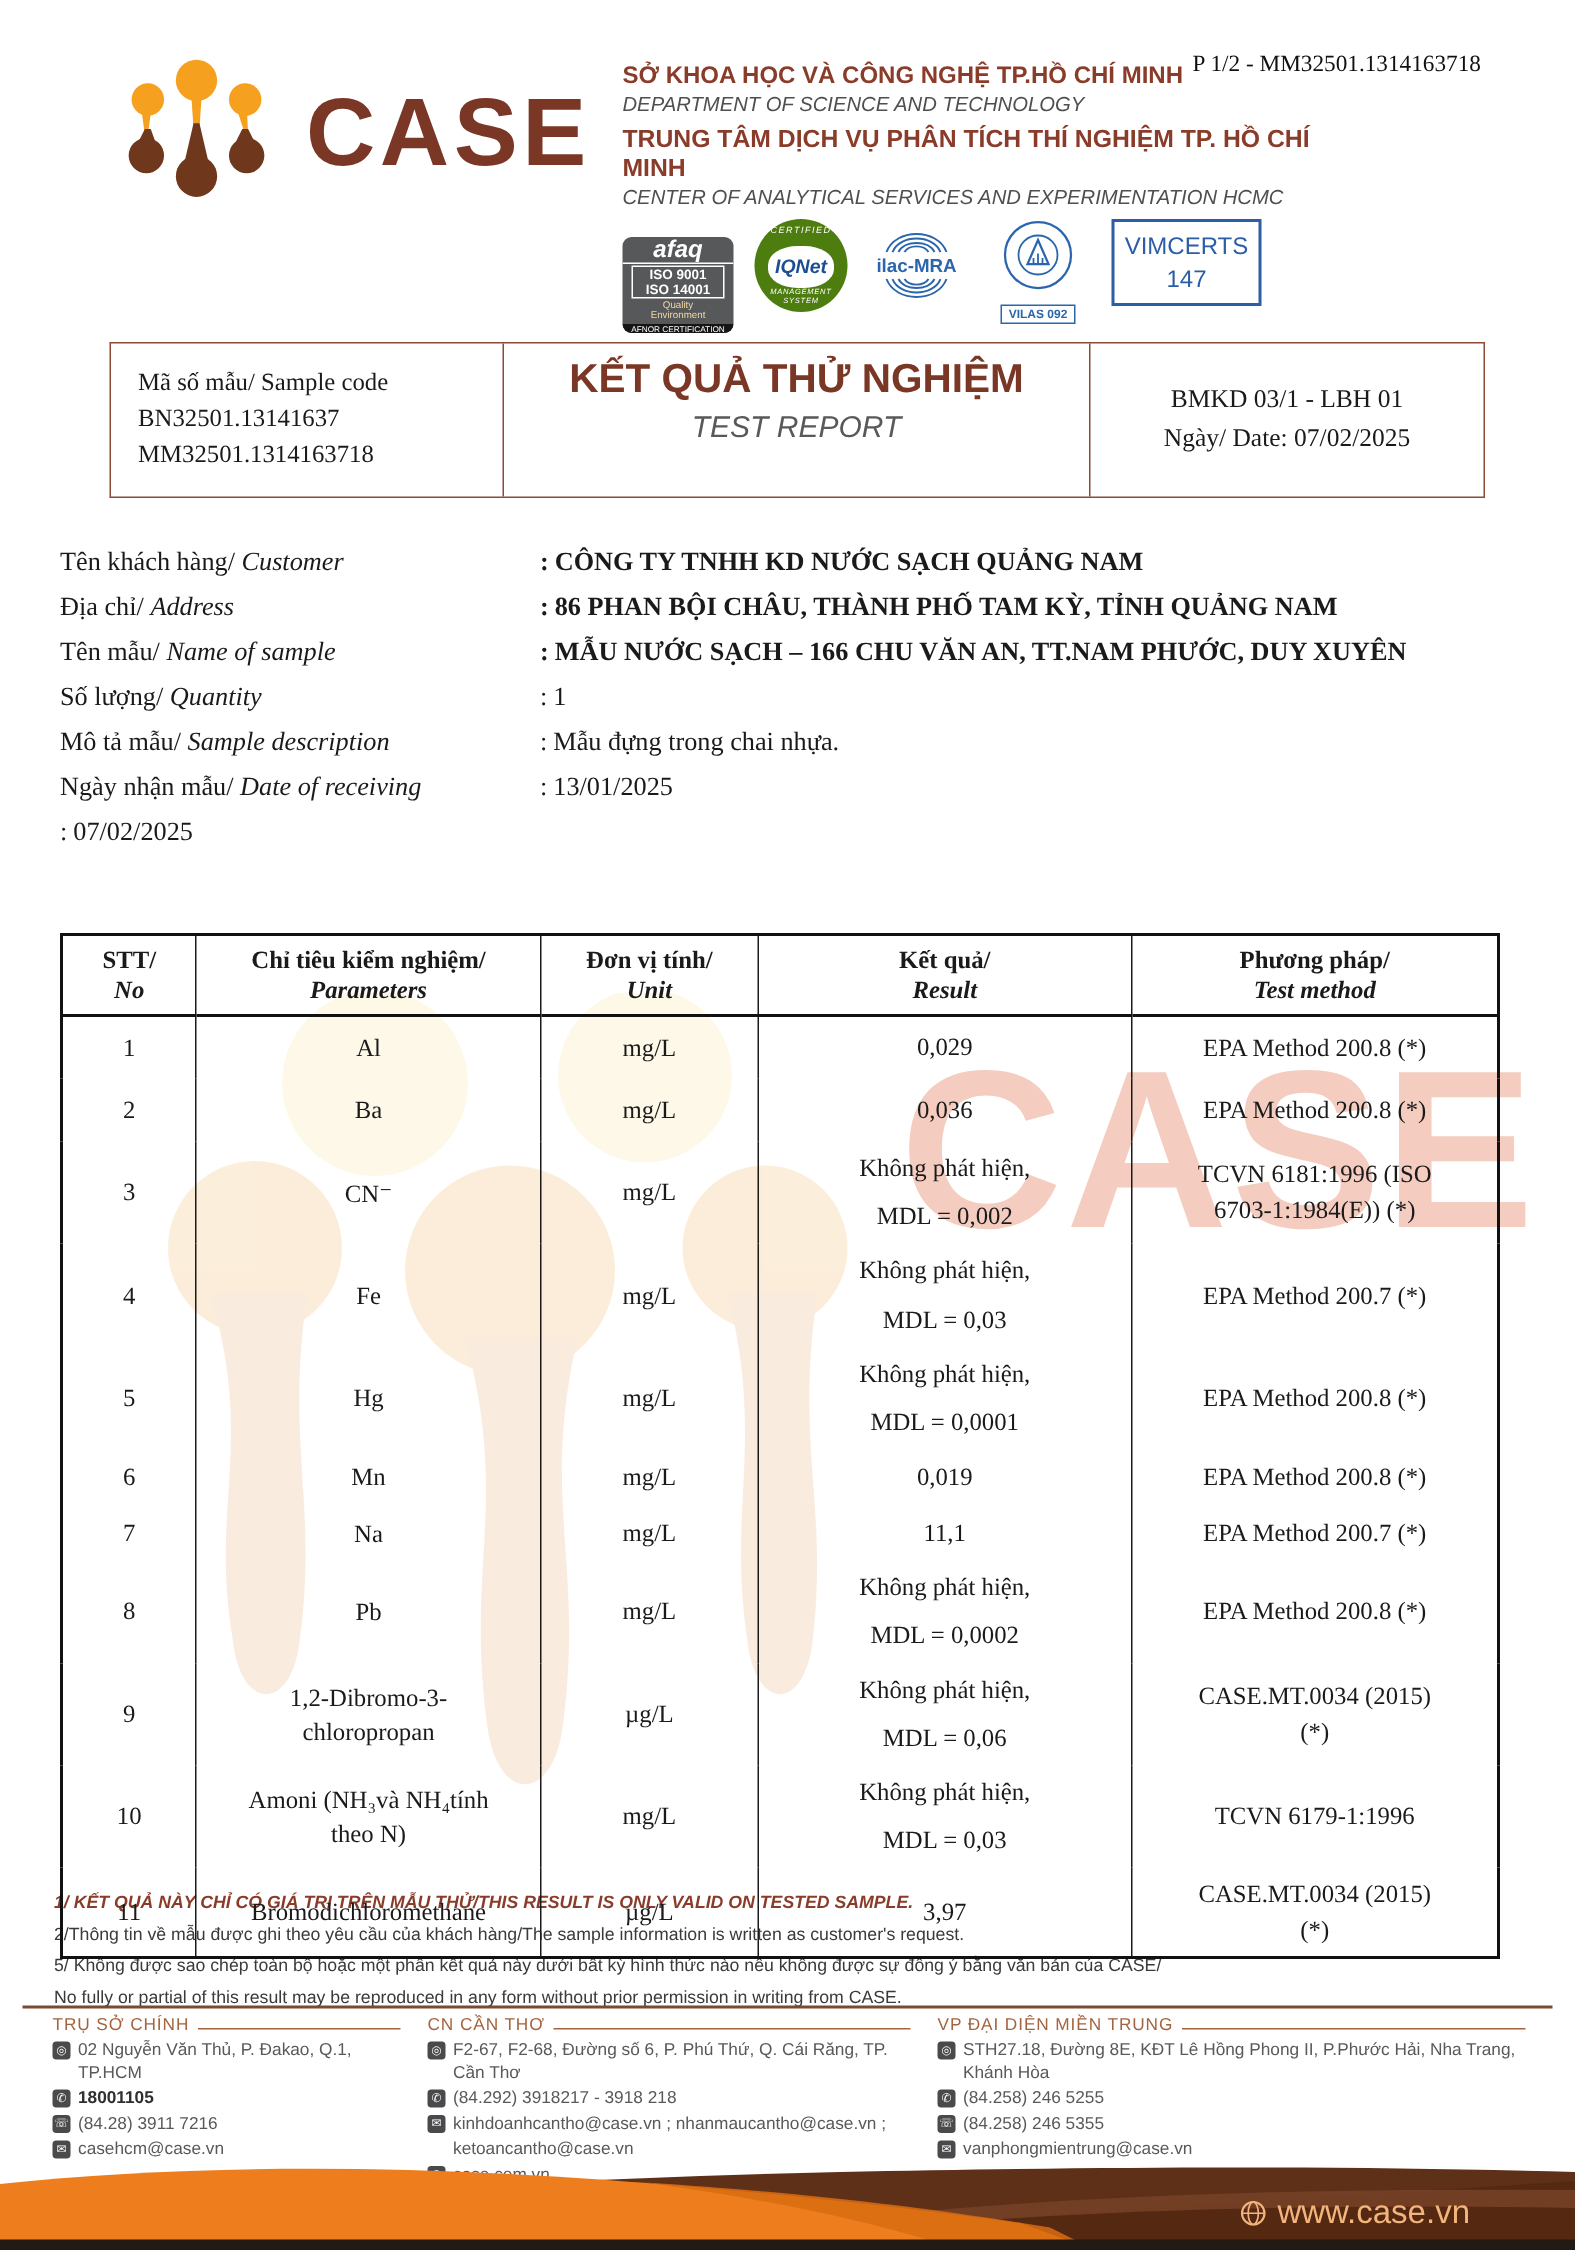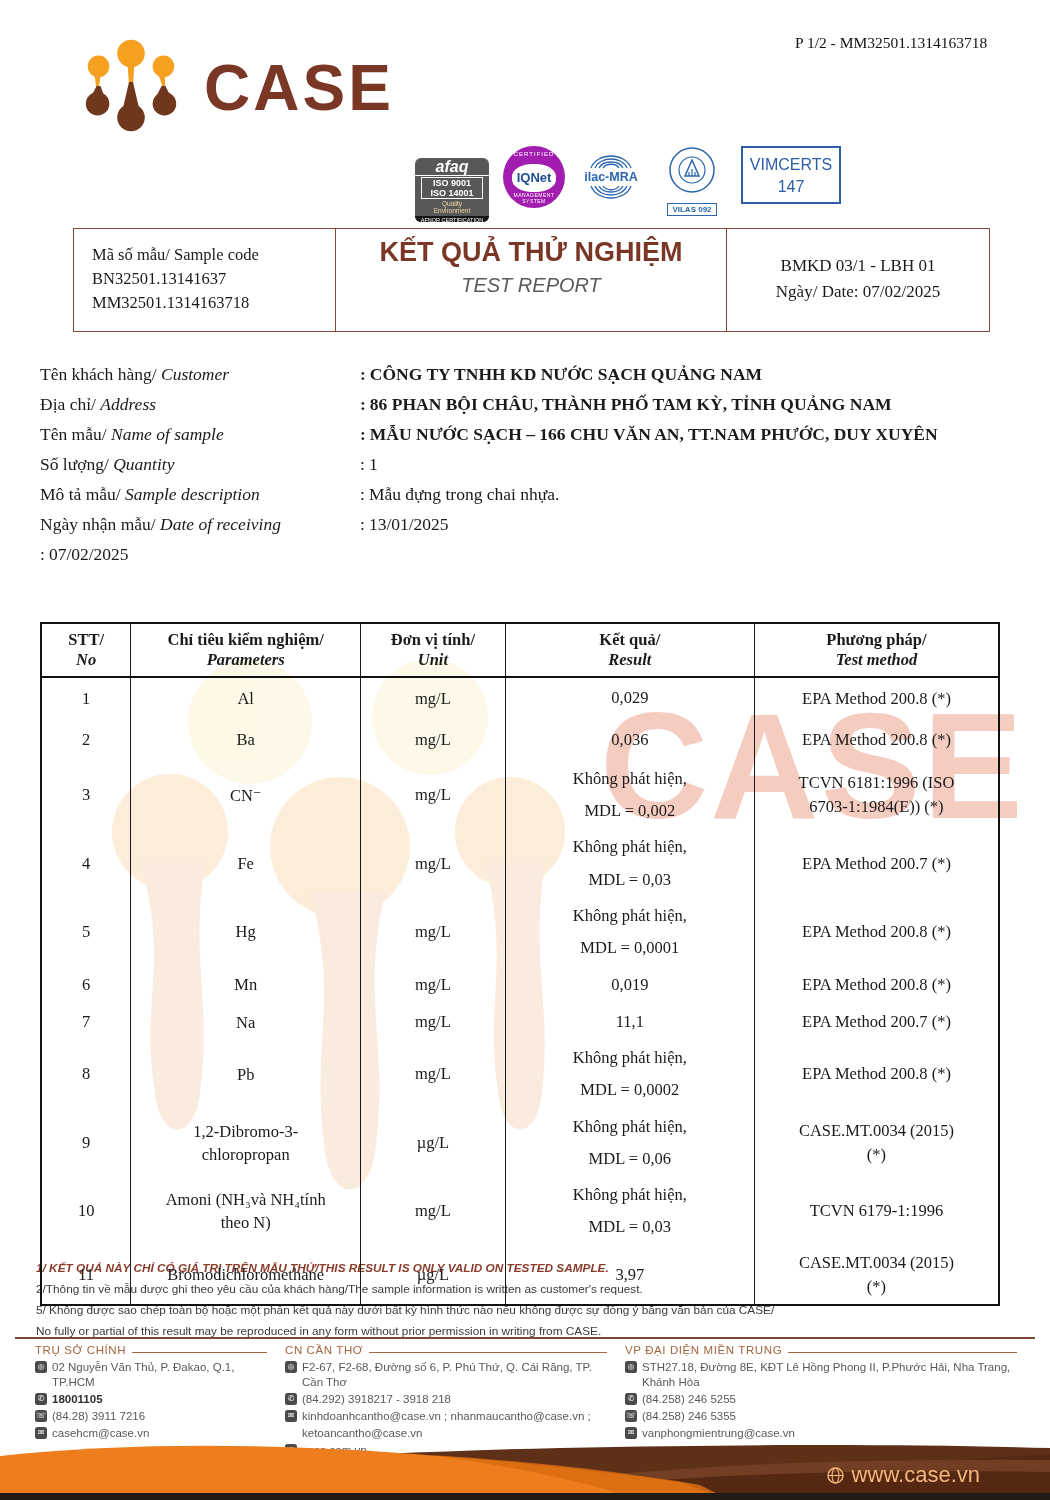--- a/index.html
+++ b/index.html
@@ -17,21 +17,21 @@
   .org .en2{color:#4f4f4f;font-style:italic;font-size:13.5px;margin-top:2px;}
   .pagecode{position:absolute;left:795px;top:34px;font-size:15.5px;color:#111;}
   
   .badges{position:absolute;left:415px;top:146px;display:flex;align-items:flex-start;gap:14px;
           font-family:"Liberation Sans","DejaVu Sans",sans-serif;}
   .b-afaq{width:74px;height:64px;background:#57585a;border-radius:6px;color:#fff;text-align:center;overflow:hidden;margin-top:12px;}
   .b-afaq .nm{font-weight:bold;font-style:italic;font-size:16px;line-height:17px;border-bottom:1px solid #fff;}
   .b-afaq .iso{font-size:9px;font-weight:bold;line-height:10px;border:1px solid #fff;margin:1px 6px;}
   .b-afaq .qe{font-size:6.5px;line-height:7px;color:#f0d9a0;}
   .b-afaq .ft{font-size:5.5px;background:#151515;line-height:8px;margin-top:2px;}
-  .b-iqnet{width:62px;height:62px;border-radius:50%;background:#a21caf;position:relative;color:#fff;text-align:center;}
+  .b-iqnet{width:62px;height:62px;border-radius:50%;background:#4d7c0f;position:relative;color:#fff;text-align:center;font-style:italic;}
   .b-iqnet .arc{font-size:6px;letter-spacing:1px;padding-top:5px;display:block;}
   .b-iqnet .core{position:absolute;left:9px;top:18px;width:44px;height:28px;background:#fff;border-radius:45%;
                  color:#1d4e90;font-weight:bold;font-size:13px;line-height:28px;}
   .b-iqnet .arc2{position:absolute;bottom:4px;left:0;right:0;font-size:5px;letter-spacing:.5px;}
   .b-ilac{width:64px;height:62px;position:relative;text-align:center;}
   .b-ilac .nm{position:absolute;top:24px;left:0;right:0;font-weight:bold;font-size:12.5px;color:#2b66ad;}
   .b-vilas{width:70px;height:66px;text-align:center;position:relative;}
   .b-vilas .tag{display:inline-block;border:1.5px solid #2b66ad;color:#2b66ad;font-size:8px;font-weight:bold;
                 padding:1px 4px;margin-top:1px;}
   .b-vim{width:100px;height:58px;border:2.5px solid #2b5ea7;color:#2b5ea7;text-align:center;
@@ -108,20 +108,26 @@
         <polygon points="25,48 29,48 34,62 18,62" fill="#6f371c"></polygon>
         <polygon points="91,48 95,48 102,62 84,62" fill="#6f371c"></polygon>
         <polygon points="58,44 62,44 69,74 51,74" fill="#6f371c"></polygon>
         <circle cx="26" cy="66" r="12" fill="#6f371c"></circle>
         <circle cx="94" cy="66" r="12" fill="#6f371c"></circle>
         <circle cx="60" cy="80" r="14" fill="#6f371c"></circle>
       </svg>
       <div class="logo-text">CASE</div>
     </div>
 
+    <div class="org">
+      <div class="vi1">SỞ KHOA HỌC VÀ CÔNG NGHỆ TP.HỒ CHÍ MINH</div>
+      <div class="en1">DEPARTMENT OF SCIENCE AND TECHNOLOGY</div>
+      <div class="vi2">TRUNG TÂM DỊCH VỤ PHÂN TÍCH THÍ NGHIỆM TP. HỒ CHÍ MINH</div>
+      <div class="en2">CENTER OF ANALYTICAL SERVICES AND EXPERIMENTATION HCMC</div>
+    </div>
 
     <div class="pagecode">P 1/2 - MM32501.1314163718</div>
 
     <div class="badges">
       <div class="b-afaq">
         <div class="nm">afaq</div>
         <div class="iso"><span>ISO 9001</span><br>
           <span>ISO 14001</span></div>
         <div class="qe"><span>Quality</span><br>
           <span>Environment</span></div>

